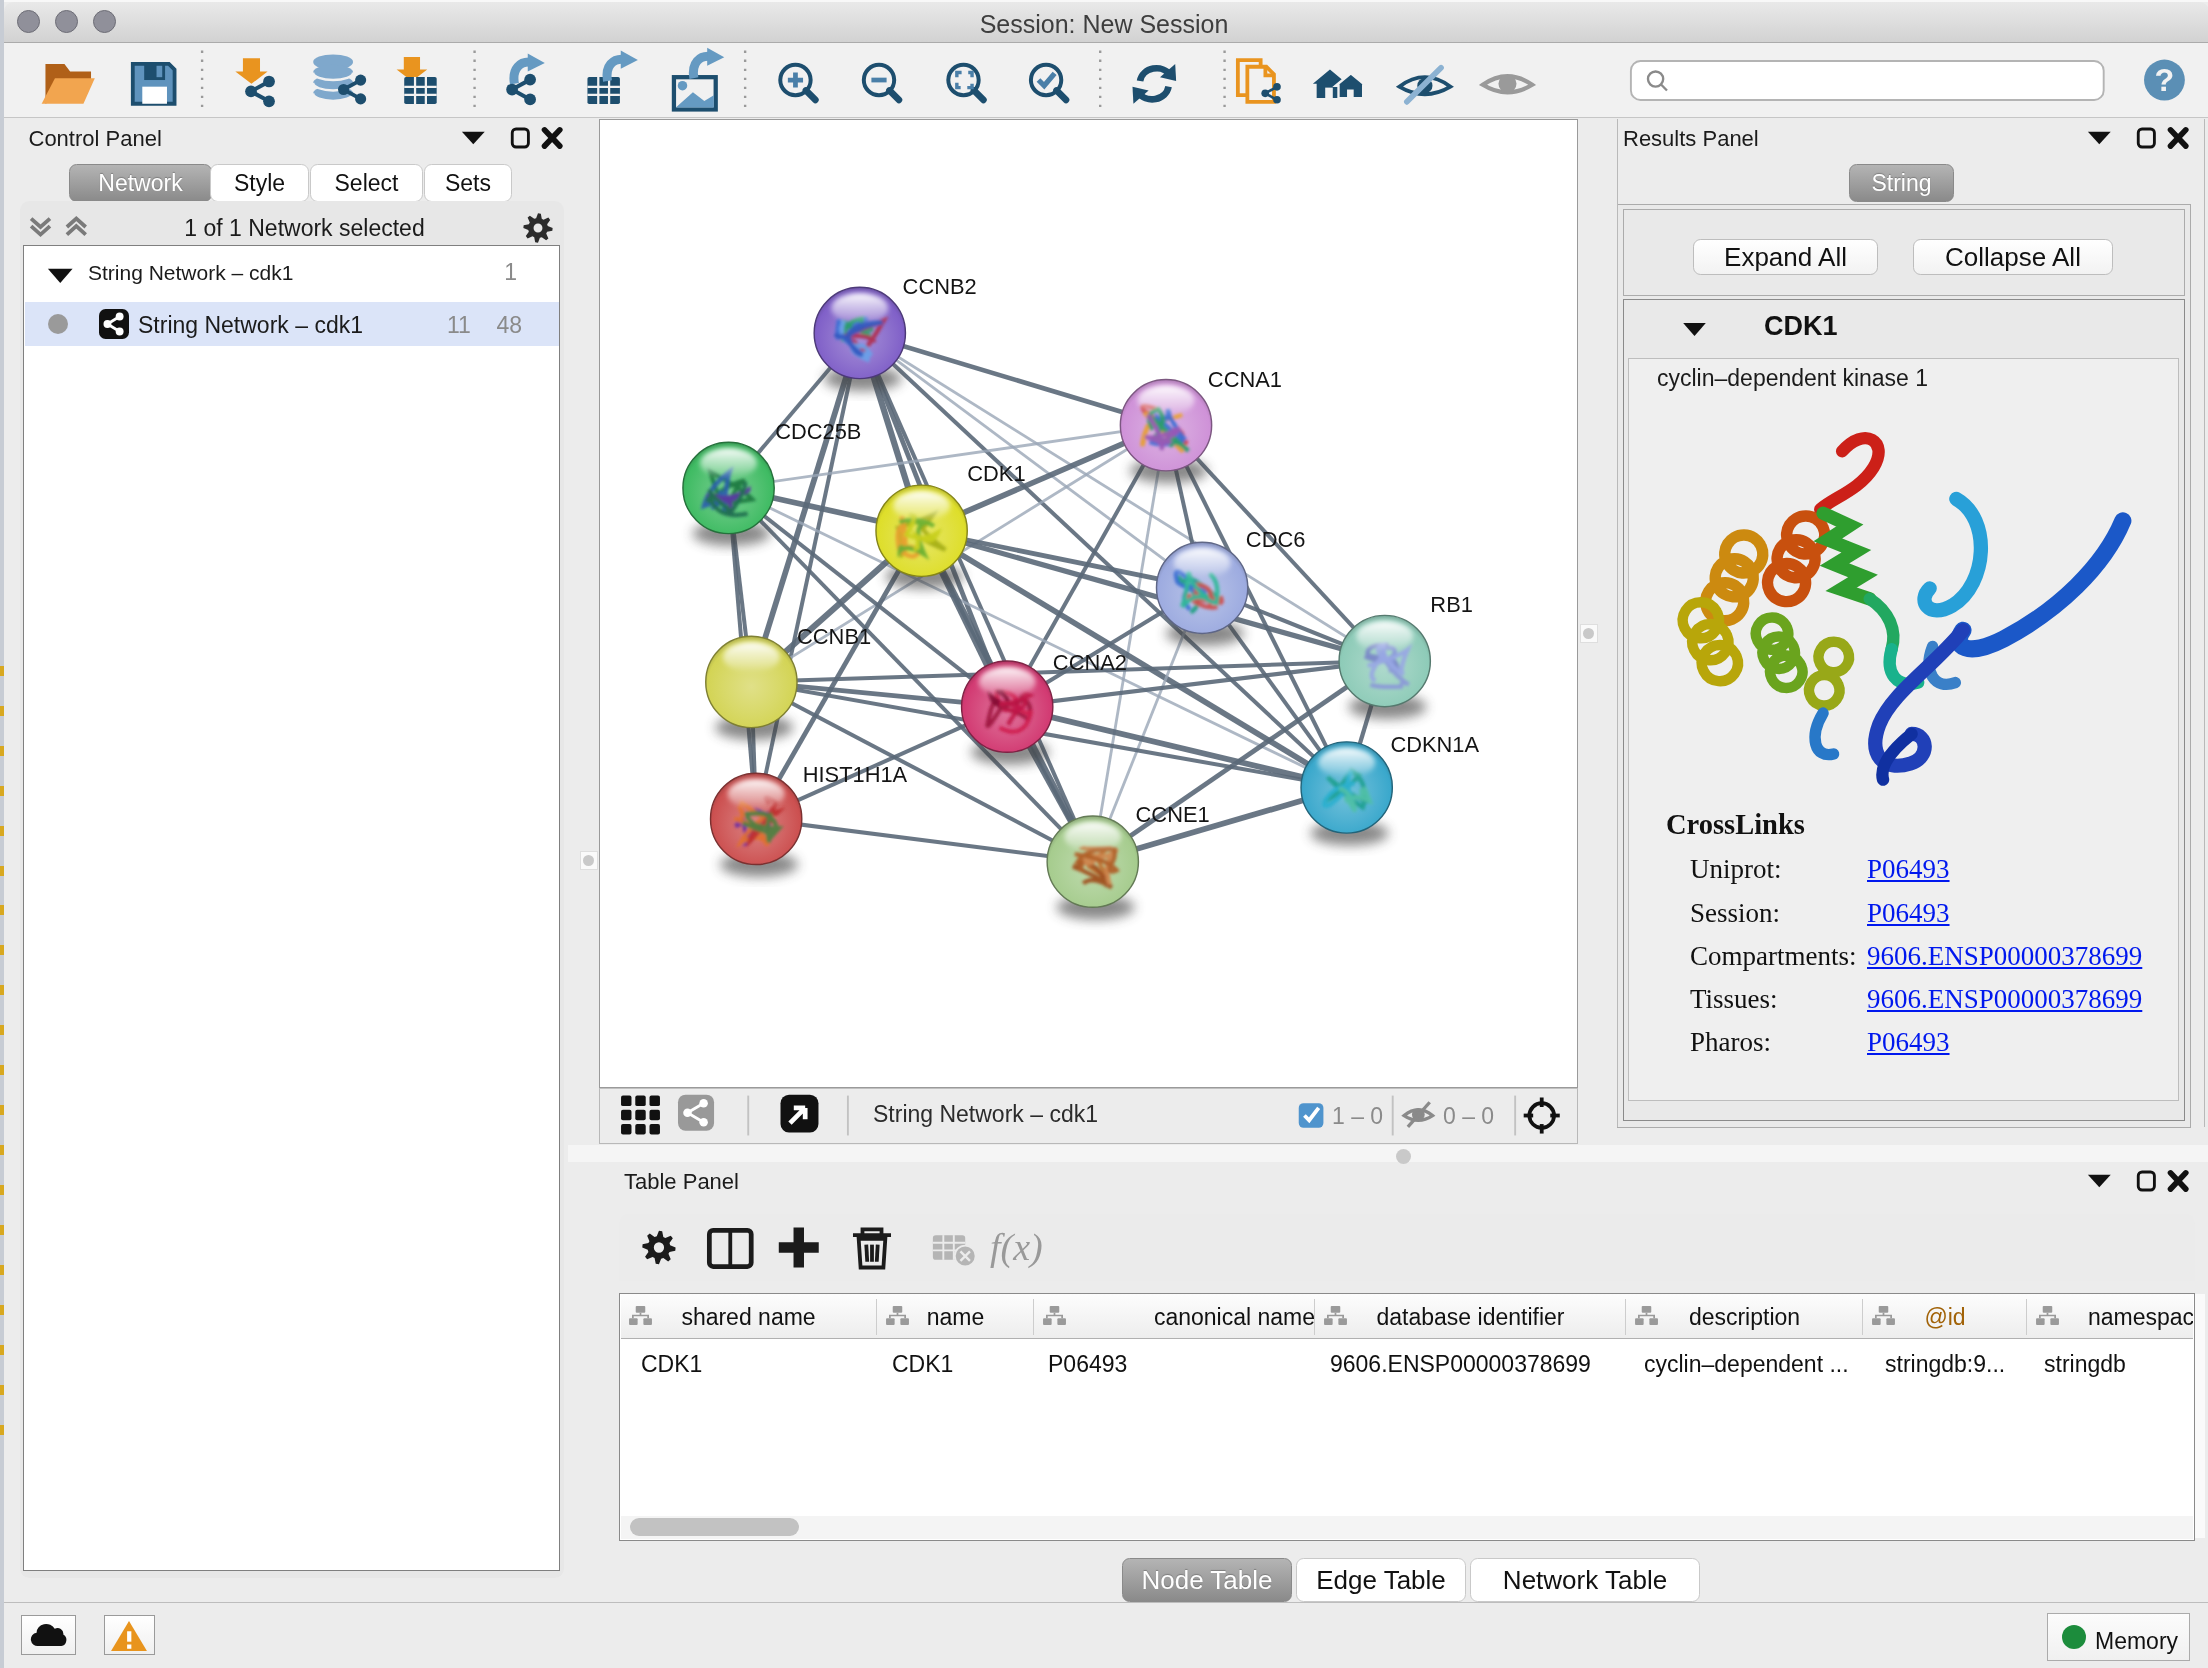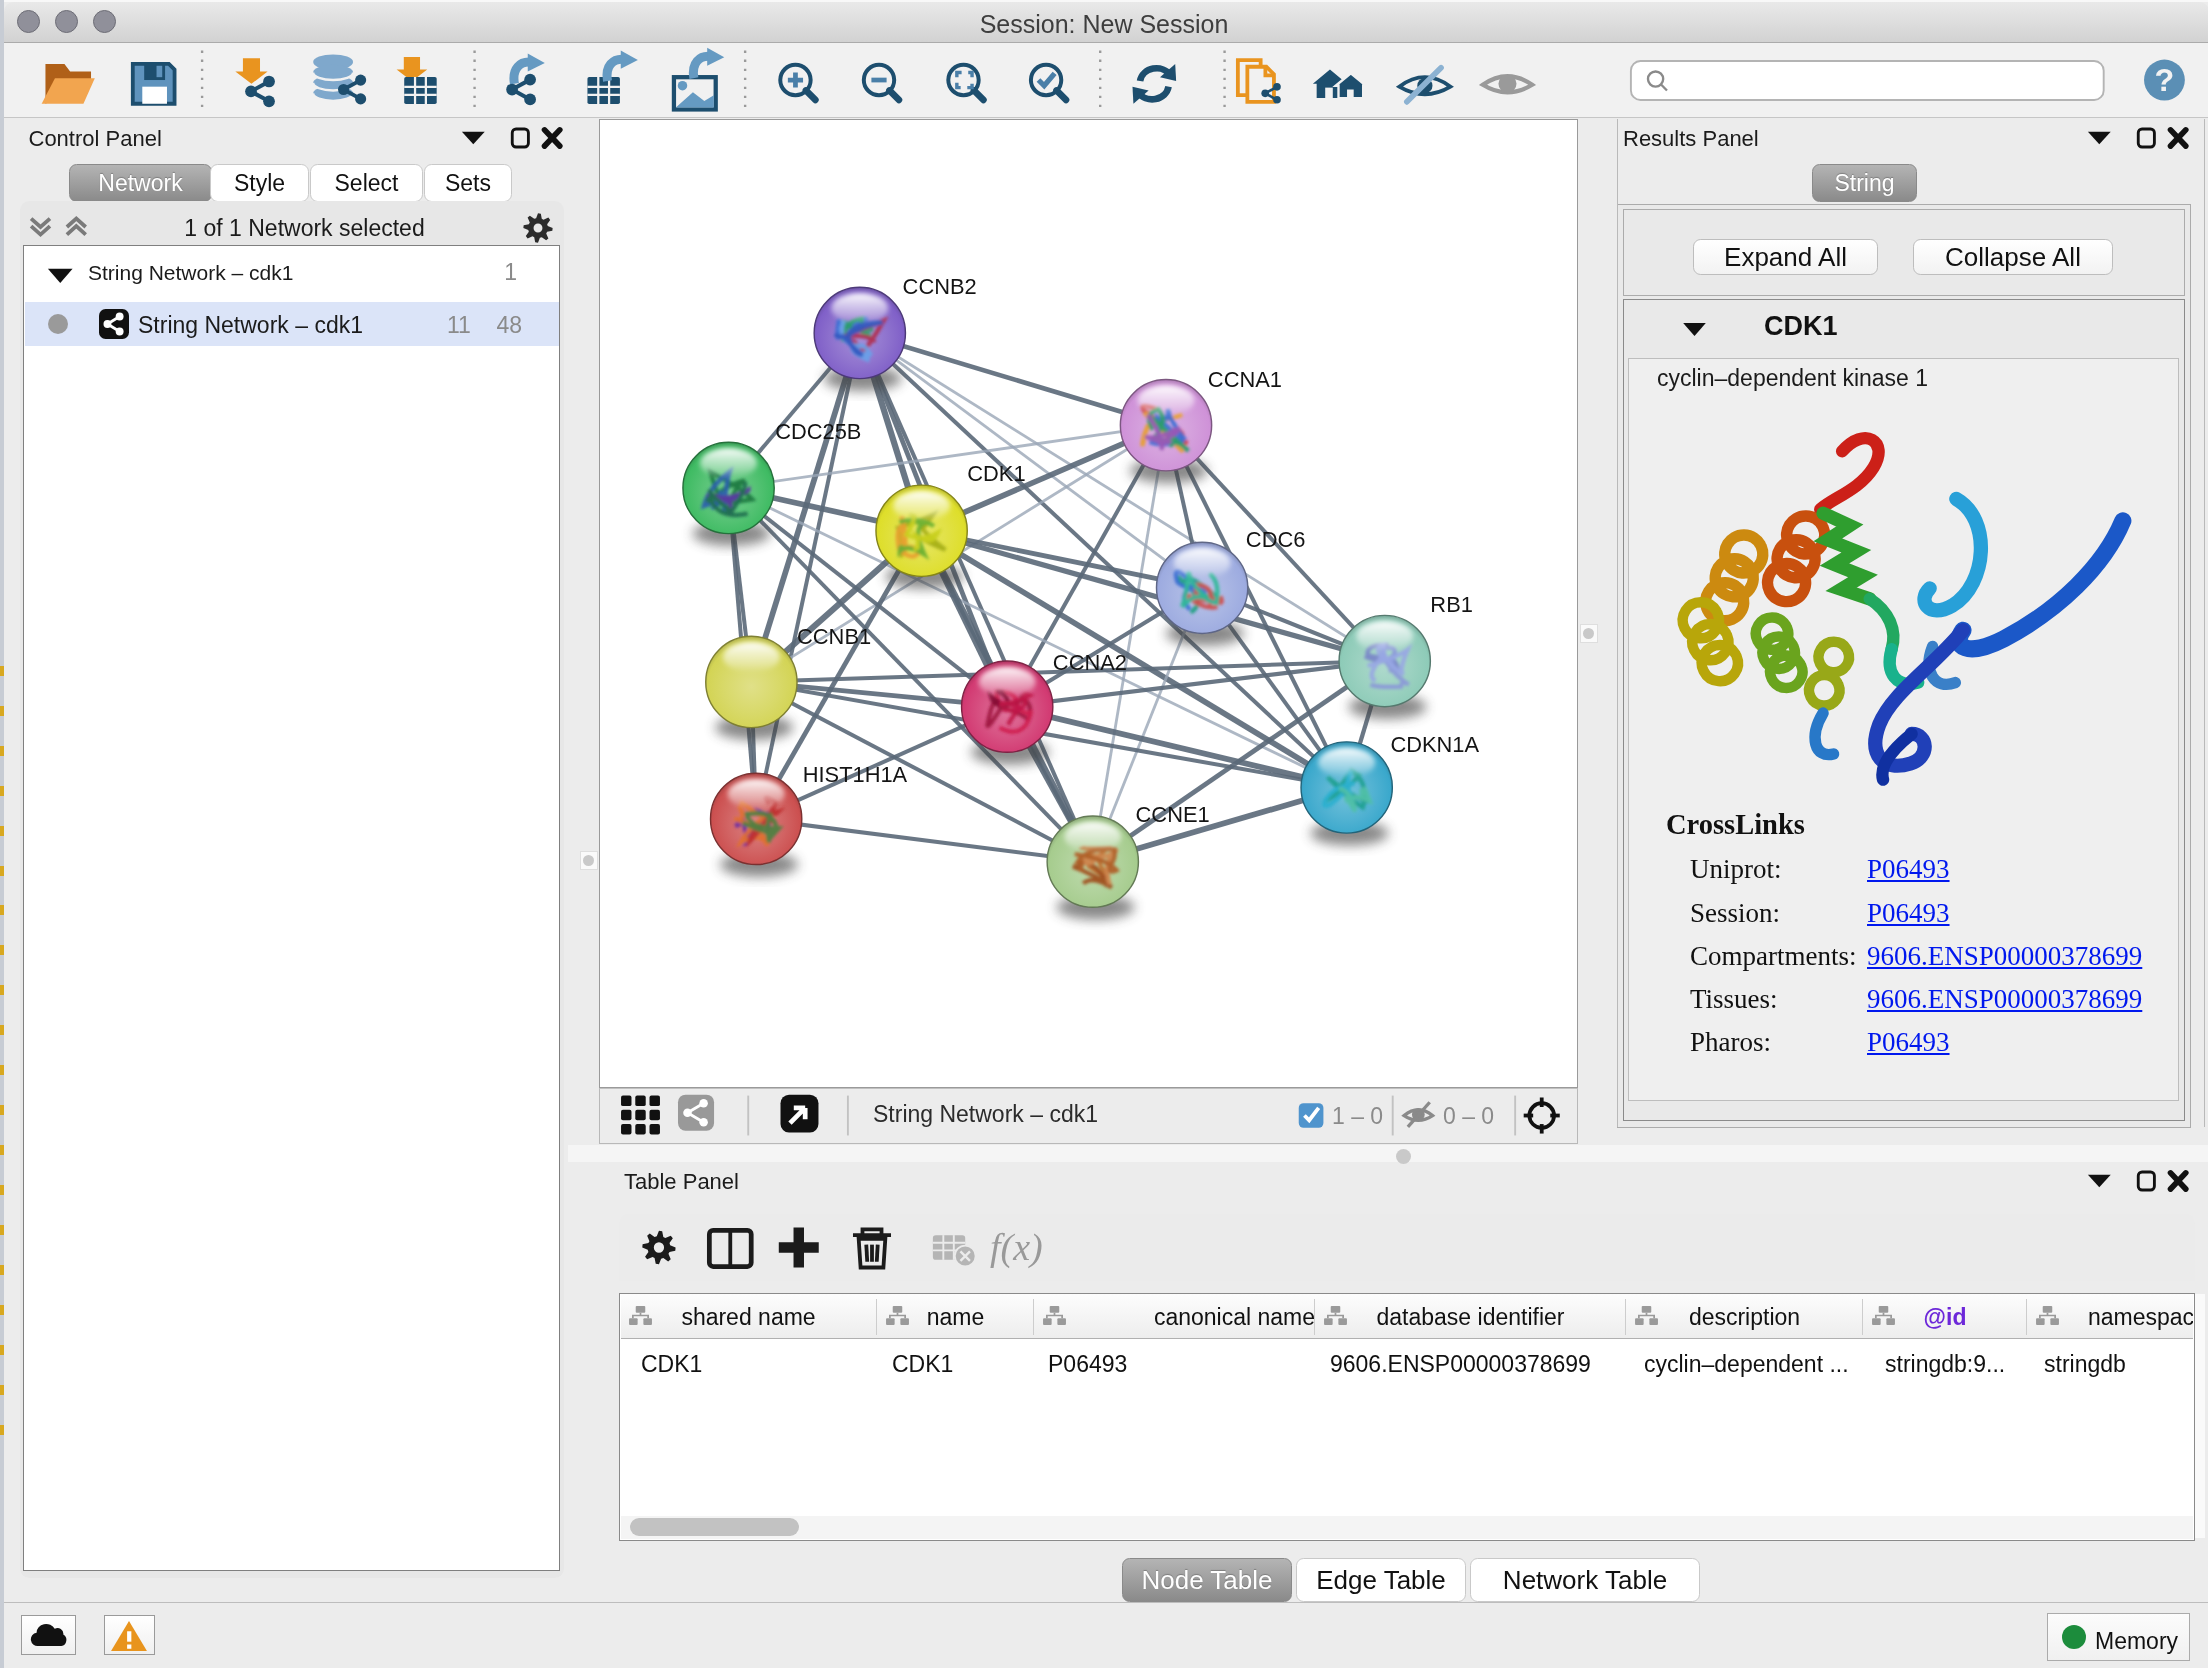--- a/index.html
+++ b/index.html
@@ -516,21 +516,21 @@
 <div class="abs" style="left:1332px;top:1103px;font-size:23px;color:#8a8a8a;z-index:3;">1 – 0</div>
 <div class="abs" style="left:1443px;top:1103px;font-size:23px;color:#8a8a8a;z-index:3;">0 – 0</div>
 <div class="abs" style="left:568px;top:1145px;width:1641px;height:17px;background:#f5f5f5;"></div>
 <div class="abs" style="left:1396px;top:1149px;width:15px;height:15px;border-radius:50%;background:#c9c9c9;"></div>
 <div class="abs paneltitle" style="left:1623px;top:126px;">Results Panel</div>
 <svg class="abs" style="left:2086px;top:126px;" width="114" height="23" viewBox="0 0 120 24">
     <path d="M 2 6 L 26 6 L 14 19 Z" fill="#111"></path>
     <rect x="55" y="3" width="17" height="19" rx="4" fill="none" stroke="#111" stroke-width="3"></rect>
     <path d="M 89 4 L 105 21 M 105 4 L 89 21" stroke="#111" stroke-width="6" stroke-linecap="round"></path>
   </svg>
-<div class="tab tabsel" style="left:1812px;top:164px;width:105px;border-radius:7.6px;">String</div>
+<div class="tab tabsel" style="left:1849px;top:164px;width:105px;border-radius:7.6px;">String</div>
 <div class="abs" style="left:1617px;top:204px;width:574px;height:924px;background:#e9e9e9;border:1px solid #ababab;"></div>
 <div class="abs" style="left:1623px;top:209px;width:562px;height:87px;background:#e9e9e9;border:1px solid #ababab;"></div>
 <div class="btn" style="left:1693px;top:239px;width:185px;height:36px;">Expand All</div>
 <div class="btn" style="left:1913px;top:239px;width:200px;height:36px;">Collapse All</div>
 <div class="abs" style="left:1623px;top:299px;width:562px;height:822px;background:#e9e9e9;border:1px solid #8a8a8a;"></div>
 <svg class="abs" style="left:1682px;top:321px;" width="25" height="17" viewBox="0 0 26 18">
     <path d="M 1 2 L 25 2 L 13 16 Z" fill="#111"></path>
   </svg>
 <div class="abs" style="left:1764px;top:311px;font-size:27px;font-weight:bold;color:#111;">CDK1</div>
 <div class="abs" style="left:1628px;top:358px;width:551px;height:743px;background:#efefef;border:1px solid #bdbdbd;"></div>
@@ -661,21 +661,21 @@
 <div class="abs" style="left:1862px;top:1299px;width:1px;height:36px;background:#cdcdcd;"></div>
 <div class="abs" style="left:1864px;top:1294px;width:162px;height:45px;">
     <svg width="23" height="21" viewBox="0 0 24 22" style="position:absolute;left:7.6px;top:11.4px;">
       <g fill="#9a9a9a">
         <rect x="7" y="1" width="10" height="7" rx="1"></rect>
         <rect x="0" y="14" width="9" height="7" rx="1"></rect>
         <rect x="15" y="14" width="9" height="7" rx="1"></rect>
       </g>
       <path d="M 12 8 L 12 11 M 4 14 L 4 11 L 20 11 L 20 14" stroke="#9a9a9a" stroke-width="1.8" fill="none"></path>
     </svg>
-    <div style="position:absolute;left:0;right:0;top:9.5px;text-align:center;font-size:23px;color:#6d28d9;font-weight:bold;">@id</div>
+    <div style="position:absolute;left:0;right:0;top:9.5px;text-align:center;font-size:23px;color:#a16207;">@id</div>
   </div>
 <div class="abs" style="left:2026px;top:1299px;width:1px;height:36px;background:#cdcdcd;"></div>
 <div class="abs" style="left:2028px;top:1294px;width:165px;height:45px;overflow:hidden;white-space:nowrap;">
     <svg width="23" height="21" viewBox="0 0 24 22" style="position:absolute;left:7.6px;top:11.4px;">
       <g fill="#9a9a9a">
         <rect x="7" y="1" width="10" height="7" rx="1"></rect>
         <rect x="0" y="14" width="9" height="7" rx="1"></rect>
         <rect x="15" y="14" width="9" height="7" rx="1"></rect>
       </g>
       <path d="M 12 8 L 12 11 M 4 14 L 4 11 L 20 11 L 20 14" stroke="#9a9a9a" stroke-width="1.8" fill="none"></path>

